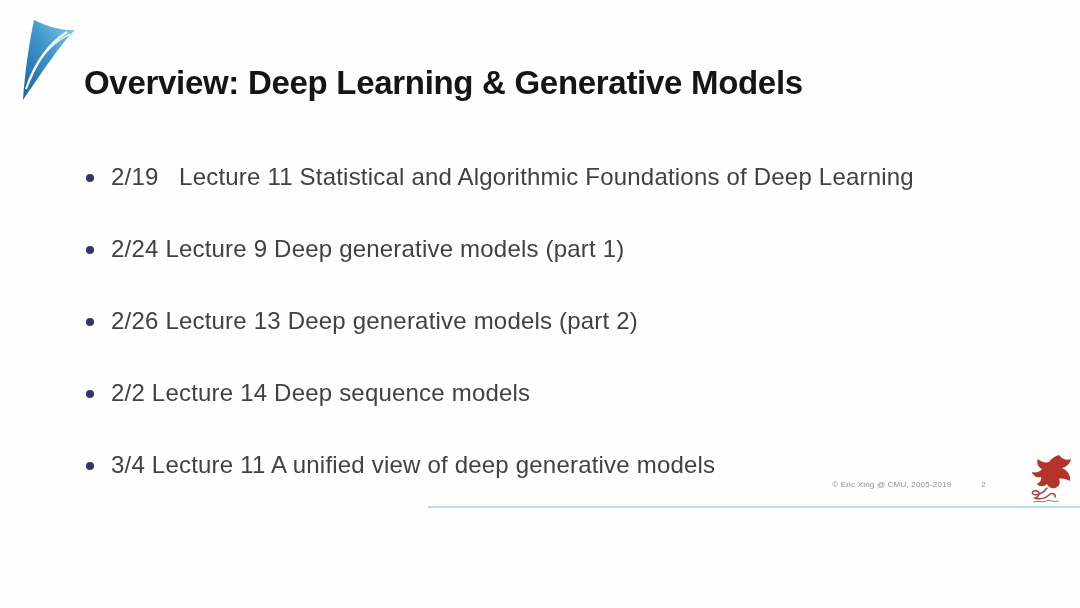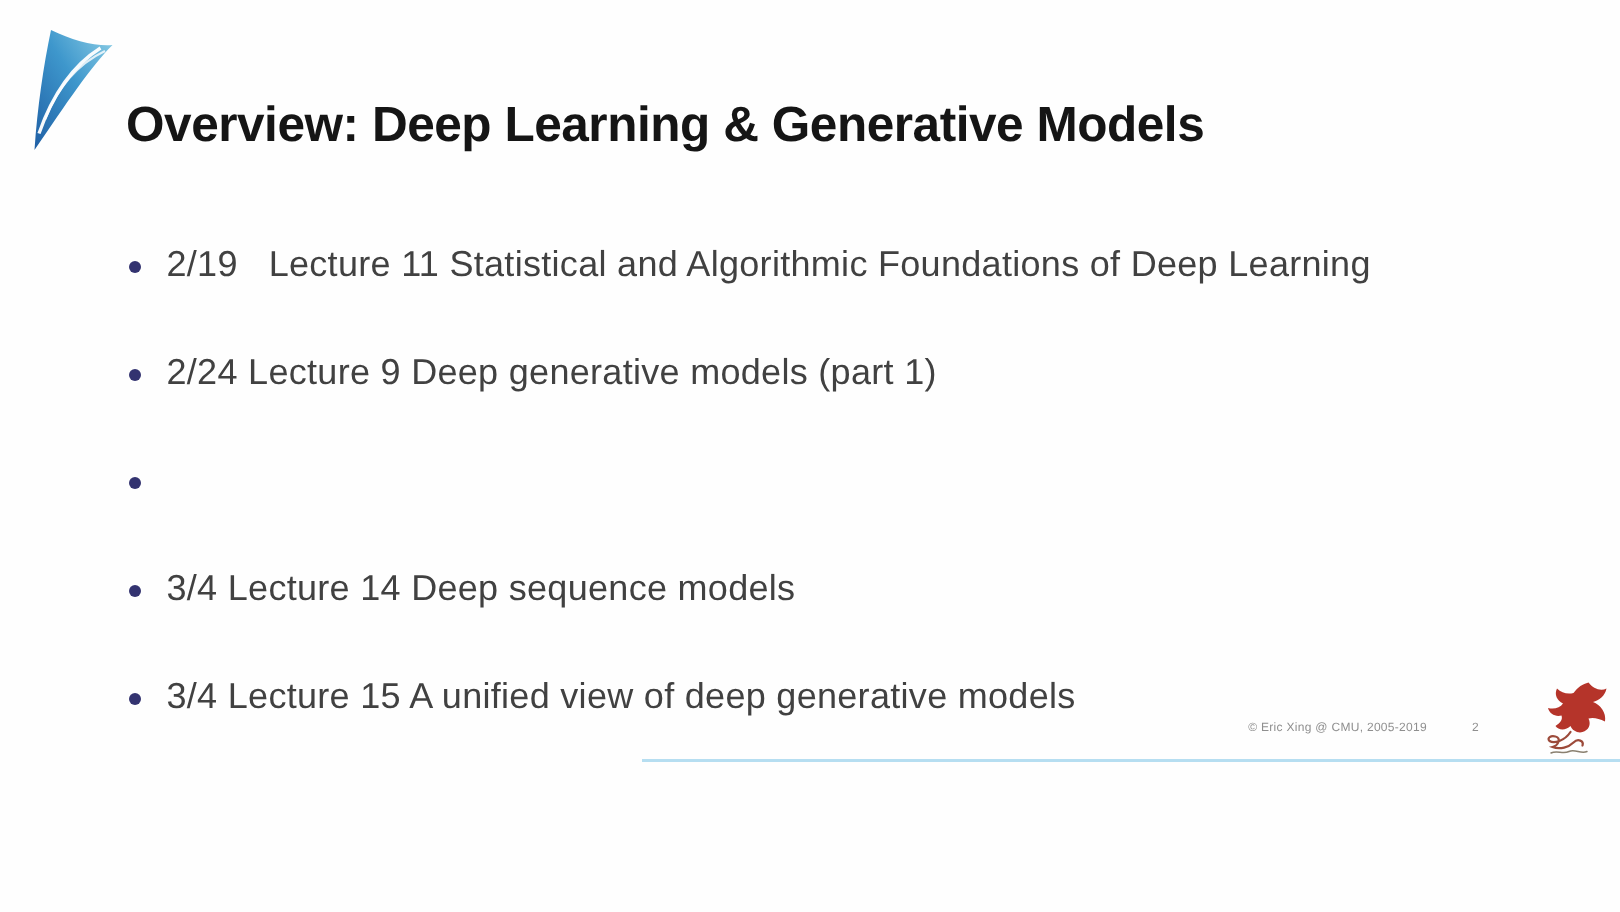--- a/index.html
+++ b/index.html
@@ -119,28 +119,29 @@
     <li class="lecture-item">
       <span class="bullet-dot"></span>
       <span class="lecture-text">2/19   Lecture 11 Statistical and Algorithmic Foundations of Deep Learning</span>
     </li>
     <li class="lecture-item">
       <span class="bullet-dot"></span>
       <span class="lecture-text">2/24 Lecture 9 Deep generative models (part 1)</span>
     </li>
     <li class="lecture-item">
       <span class="bullet-dot"></span>
+      <span class="lecture-text">2/26 Lecture 13 Deep generative models (part 2)</span>
     </li>
     <li class="lecture-item">
       <span class="bullet-dot"></span>
-      <span class="lecture-text">3/4 Lecture 14 Deep sequence models</span>
+      <span class="lecture-text">2/2 Lecture 14 Deep sequence models</span>
     </li>
     <li class="lecture-item">
       <span class="bullet-dot"></span>
-      <span class="lecture-text">3/4 Lecture 15 A unified view of deep generative models</span>
+      <span class="lecture-text">3/4 Lecture 11 A unified view of deep generative models</span>
     </li>
   </ul>
 
   <div class="footer">
     <span>© Eric Xing @ CMU, 2005-2019</span>
     <span>2</span>
   </div>
 
   <div class="dragon-logo">
     <svg viewBox="0 0 46 52" width="46" height="52" aria-hidden="true">

